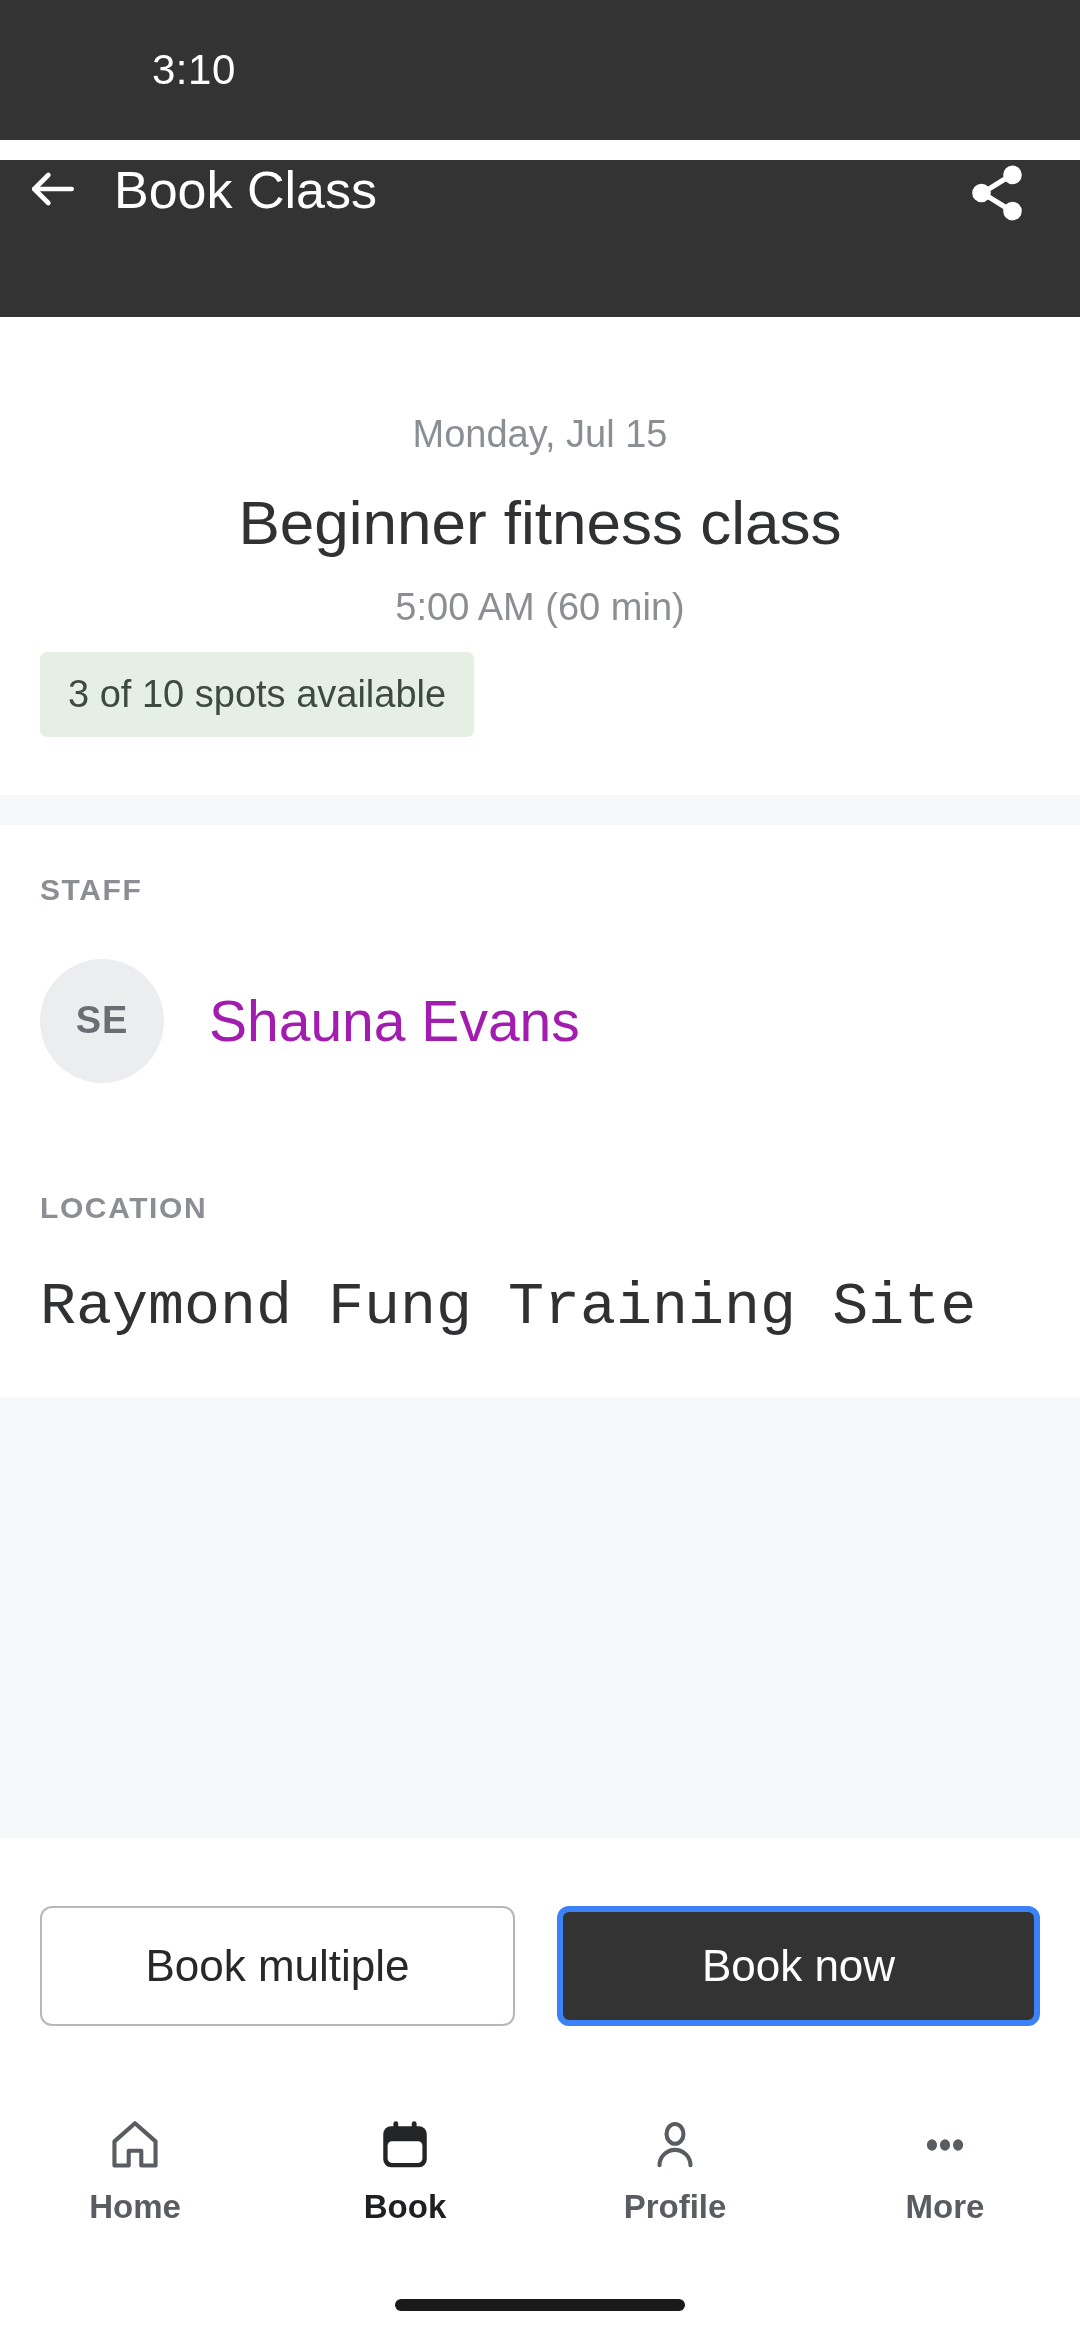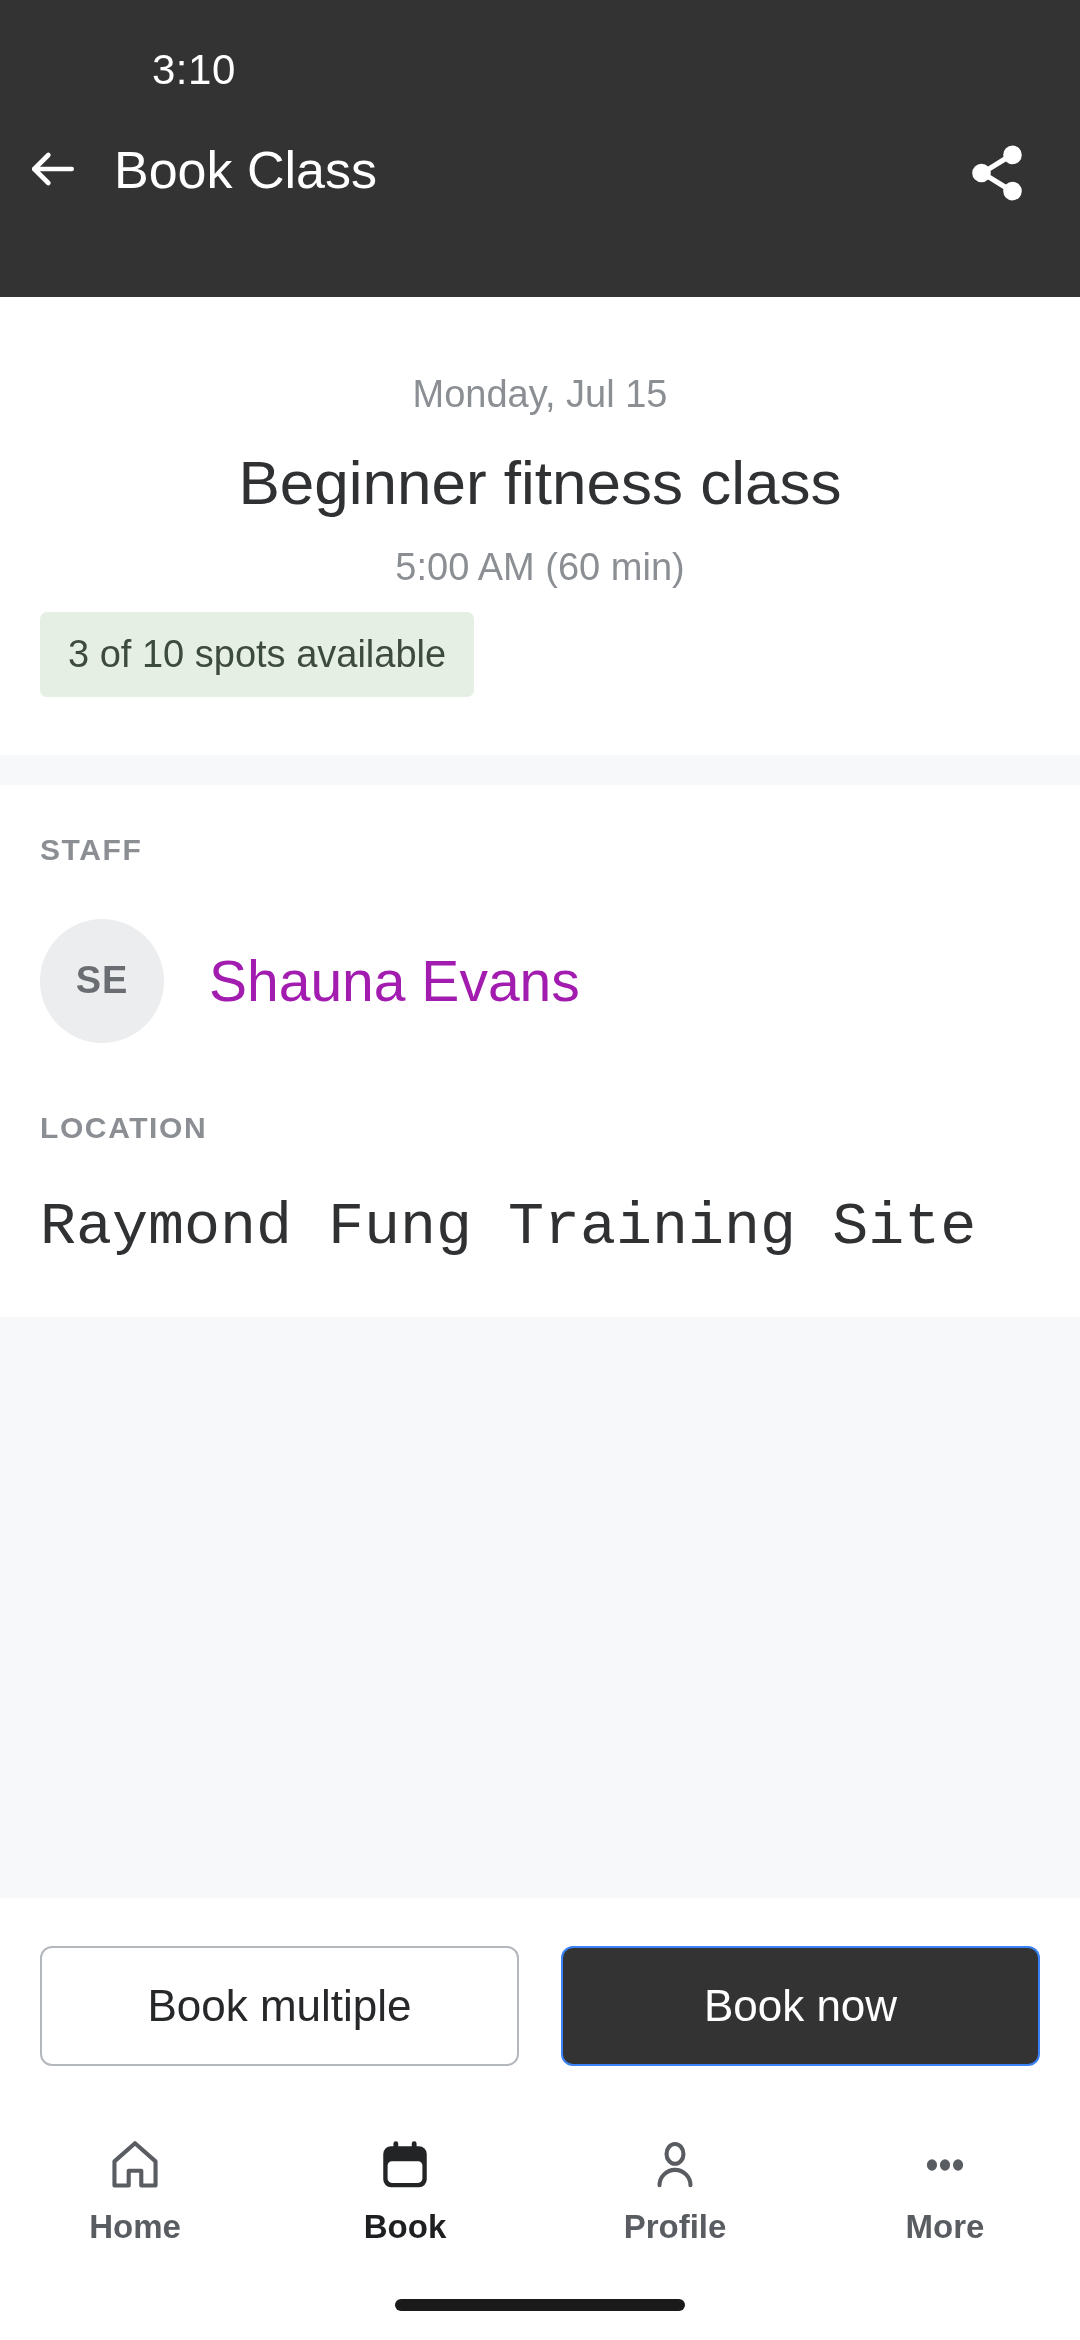--- a/index.html
+++ b/index.html
@@ -13,20 +13,21 @@
     background: #ffffff;
     -webkit-font-smoothing: antialiased;
   }
   .phone {
     position: relative;
     width: 1080px;
     height: 2340px;
     display: flex;
     flex-direction: column;
     background: #ffffff;
+    gap: 20px;
   }
 
   
   .status-bar {
     height: 140px;
     background: #333333;
     display: flex;
     align-items: center;
     flex: 0 0 auto;
   }
@@ -156,21 +157,21 @@
     font-size: 38px;
     font-weight: bold;
     color: #6a6e73;
     letter-spacing: 1px;
   }
   .staff-name {
     font-size: 57px;
     color: #a21caf;
     margin-left: 45px;
   }
-  .location-label { margin-top: 68px; }
+  .location-label { margin-top: 108px; }
   .location-value {
     font-size: 60px;
     color: #2f3133;
     margin-top: 48px;
     font-family: Liberation Mono, monospace;
   }
 
   .filler {
     background: #f6f8fa;
     flex: 1 1 auto;
@@ -195,21 +196,21 @@
     cursor: pointer;
     line-height: 1;
   }
   .btn-outline {
     background: #ffffff;
     border: 2px solid #b4b8bc;
     color: #26282a;
   }
   .btn-primary {
     background: #333333;
-    border: 2px solid #3b82f6;
+    border: 6px solid #3b82f6;
     color: #ffffff;
   }
 
   
   .bottom-nav {
     background: #ffffff;
     display: flex;
     padding: 16px 0 0;
     flex: 0 0 auto;
     height: 160px;

